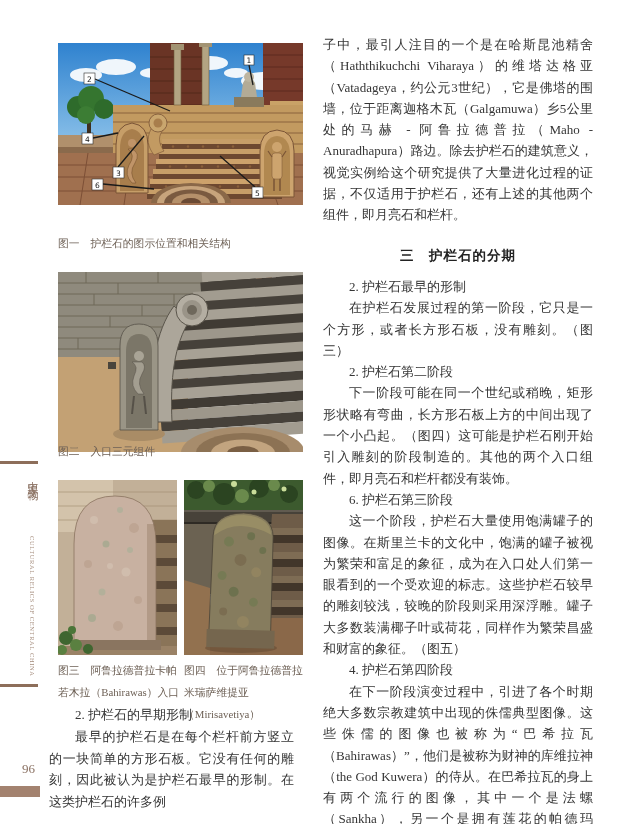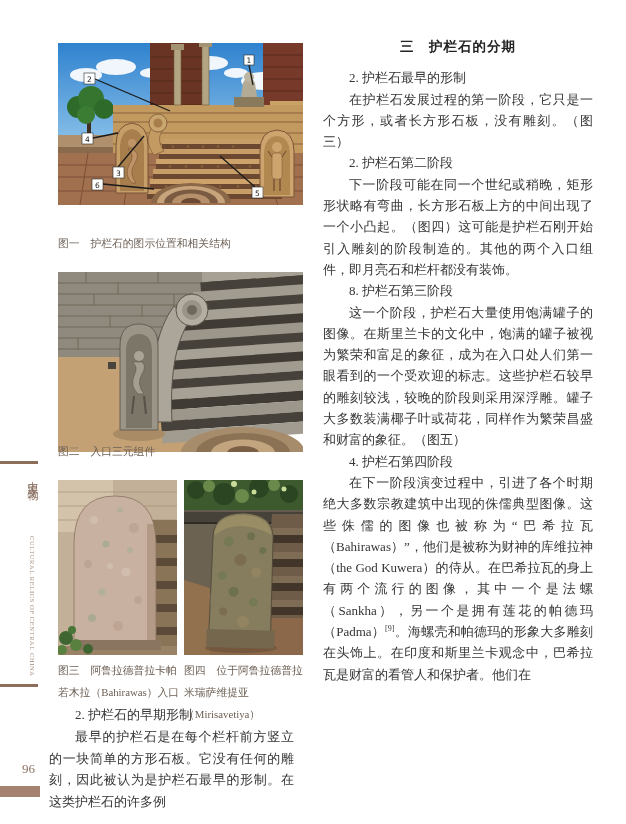--- a/index.html
+++ b/index.html
@@ -42,21 +42,21 @@
   #cap4 { left:184px; top:659px; width:136px; }
 
   
   .textcol { position:absolute; font-size:13px; color:#353535; line-height:21.3px; text-align:justify; }
   #left-text  { left:49px;  top:704px; width:245px; line-height:21.8px; }
   #right-text { left:323px; top:34px;  width:270px; }
   .textcol p { margin:0; text-indent:2em; }
   .textcol p.no-indent { text-indent:0; }
   .section-heading {
     font-size:13.5px; font-weight:700; color:#222222; text-align:center;
-    letter-spacing:1px; margin:2px 0 10px;
+    letter-spacing:1px; margin:19px 0 10px;
   }
   sup.ref { font-size:8px; line-height:0; }
 
   
   svg text.mk { font-family:"DejaVu Sans","Liberation Sans",sans-serif; font-size:7.5px; fill:#151515; }
   svg .mkbox { fill:#ffffff; stroke:#2a2a2a; stroke-width:0.6; }
   svg .mkline { stroke:#1a1a1a; stroke-width:1.3; }
 </style>
 </head>
 <body>
@@ -426,24 +426,25 @@
   </svg>
   <div class="caption" id="cap4">图四　位于阿鲁拉德普拉
 米瑞萨维提亚（Mirisavetiya）</div>
 
   <div class="textcol" id="left-text">
     <p>2. 护栏石的早期形制</p>
     <p>最早的护栏石是在每个栏杆前方竖立的一块简单的方形石板。它没有任何的雕刻，因此被认为是护栏石最早的形制。在这类护栏石的许多例</p>
   </div>
 
   <div class="textcol" id="right-text">
+    <p class="no-indent">子中，最引人注目的一个是在哈斯昆池精舍（Haththikuchchi Viharaya）的维塔达格亚（Vatadageya，约公元3世纪），它是佛塔的围墙，位于距离迦格木瓦（Galgamuwa）乡5公里处的马赫 - 阿鲁拉德普拉（Maho - Anuradhapura）路边。除去护栏石的建筑意义，视觉实例给这个研究提供了大量进化过程的证据，不仅适用于护栏石，还有上述的其他两个组件，即月亮石和栏杆。</p>
     <div class="section-heading">三　护栏石的分期</div>
     <p>2. 护栏石最早的形制</p>
     <p>在护栏石发展过程的第一阶段，它只是一个方形，或者长方形石板，没有雕刻。（图三）</p>
     <p>2. 护栏石第二阶段</p>
     <p>下一阶段可能在同一个世纪或稍晚，矩形形状略有弯曲，长方形石板上方的中间出现了一个小凸起。（图四）这可能是护栏石刚开始引入雕刻的阶段制造的。其他的两个入口组件，即月亮石和栏杆都没有装饰。</p>
-    <p>8. 护栏石第三阶段</p>
+    <p>6. 护栏石第三阶段</p>
     <p>这一个阶段，护栏石大量使用饱满罐子的图像。在斯里兰卡的文化中，饱满的罐子被视为繁荣和富足的象征，成为在入口处人们第一眼看到的一个受欢迎的标志。这些护栏石较早的雕刻较浅，较晚的阶段则采用深浮雕。罐子大多数装满椰子叶或荷花，同样作为繁荣昌盛和财富的象征。（图五）</p>
     <p>4. 护栏石第四阶段</p>
     <p><span>在下一阶段演变过程中，引进了各个时期绝大多数宗教建筑中出现的侏儒典型图像。这些侏儒的图像也被称为“巴希拉瓦（Bahirawas）”，他们是被称为财神的库维拉神（the God Kuwera）的侍从。在巴希拉瓦的身上有两个流行的图像，其中一个是法螺（Sankha），另一个是拥有莲花的帕德玛（Padma）</span><sup class="ref">[9]</sup><span>。海螺壳和帕德玛的形象大多雕刻在头饰上。在印度和斯里兰卡观念中，巴希拉瓦是财富的看管人和保护者。他们在</span></p>
   </div>
 
 </div>
 
 </body></html>

